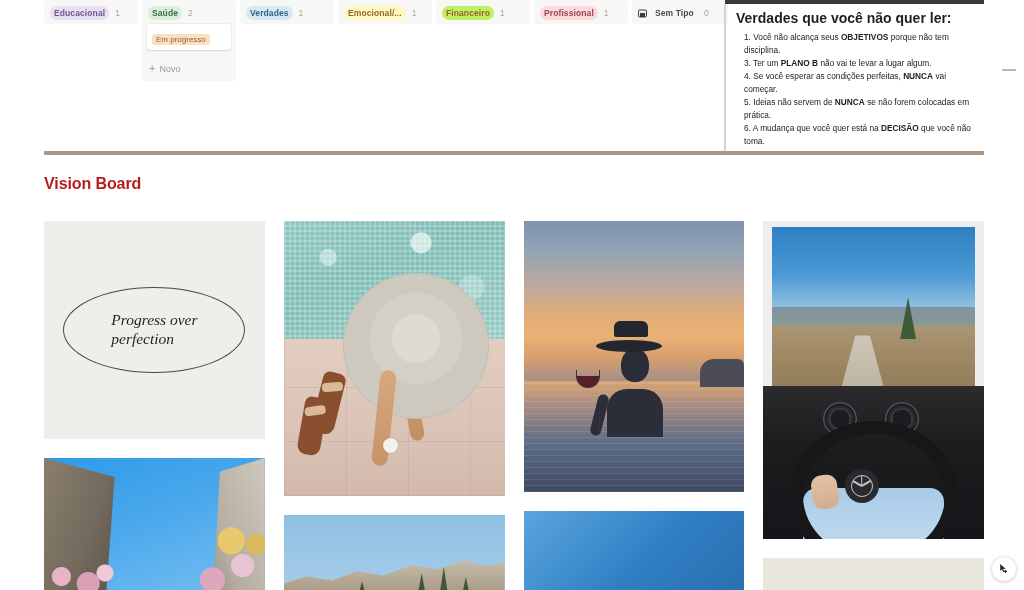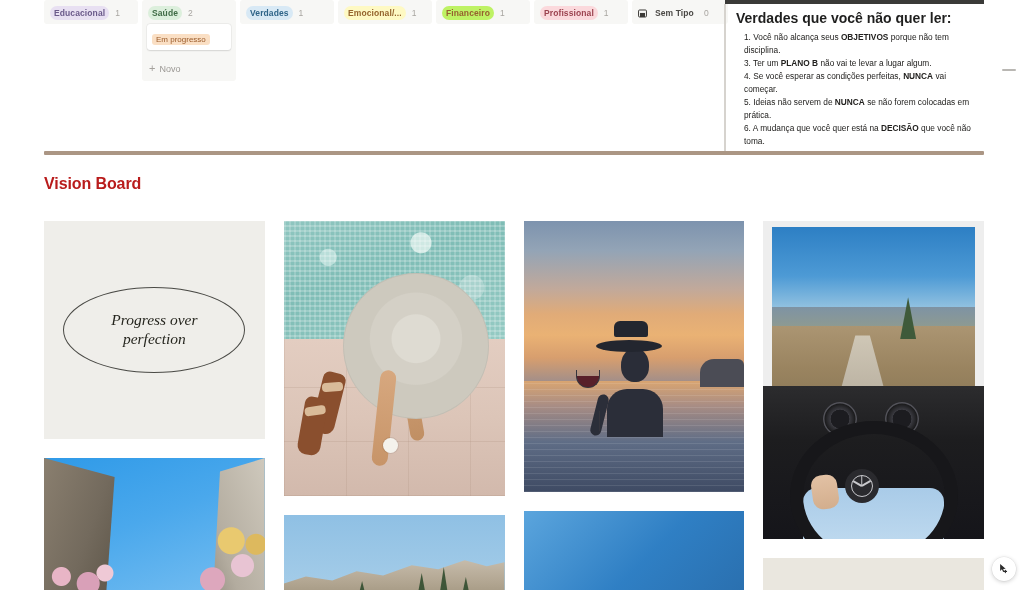--- a/index.html
+++ b/index.html
@@ -179,21 +179,20 @@
     display: flex;
     align-items: center;
     justify-content: center;
   }
   .ellipse-text {
     font-family: "Liberation Serif", serif;
     font-style: italic;
     font-size: 15.5px;
     line-height: 1.22;
     color: #26261f;
-    text-align: center;
   }
 
   
   .t-pool { height: 275px; }
   .pool-tiles {
     position: absolute; left:0; top:0; right:0; height: 44%;
     background:
       repeating-linear-gradient(0deg, rgba(255,255,255,0.22) 0 2px, rgba(0,0,0,0) 2px 5px),
       repeating-linear-gradient(90deg, rgba(255,255,255,0.18) 0 2px, rgba(0,0,0,0) 2px 5px),
       radial-gradient(circle at 20% 30%, #b9ded9 0 8px, transparent 9px),

